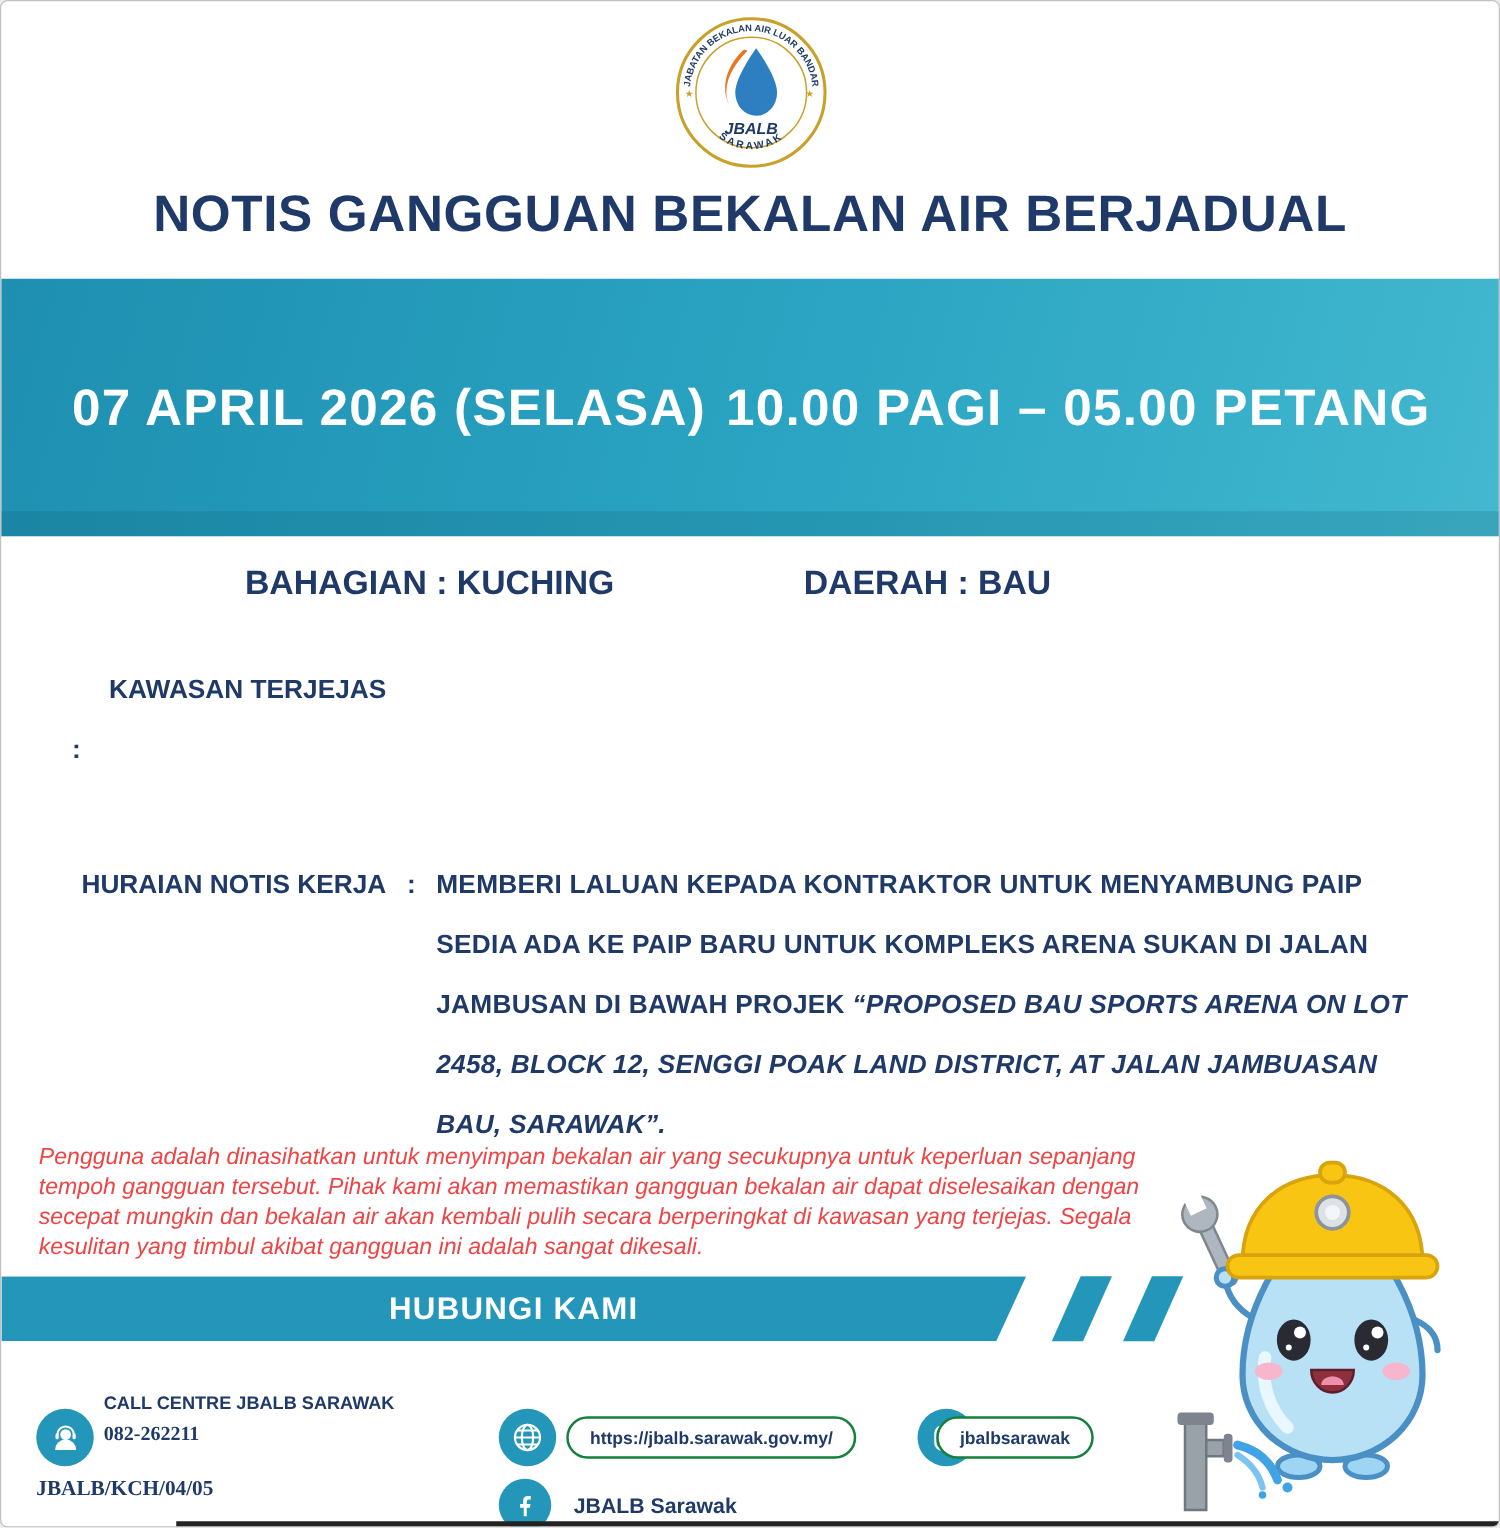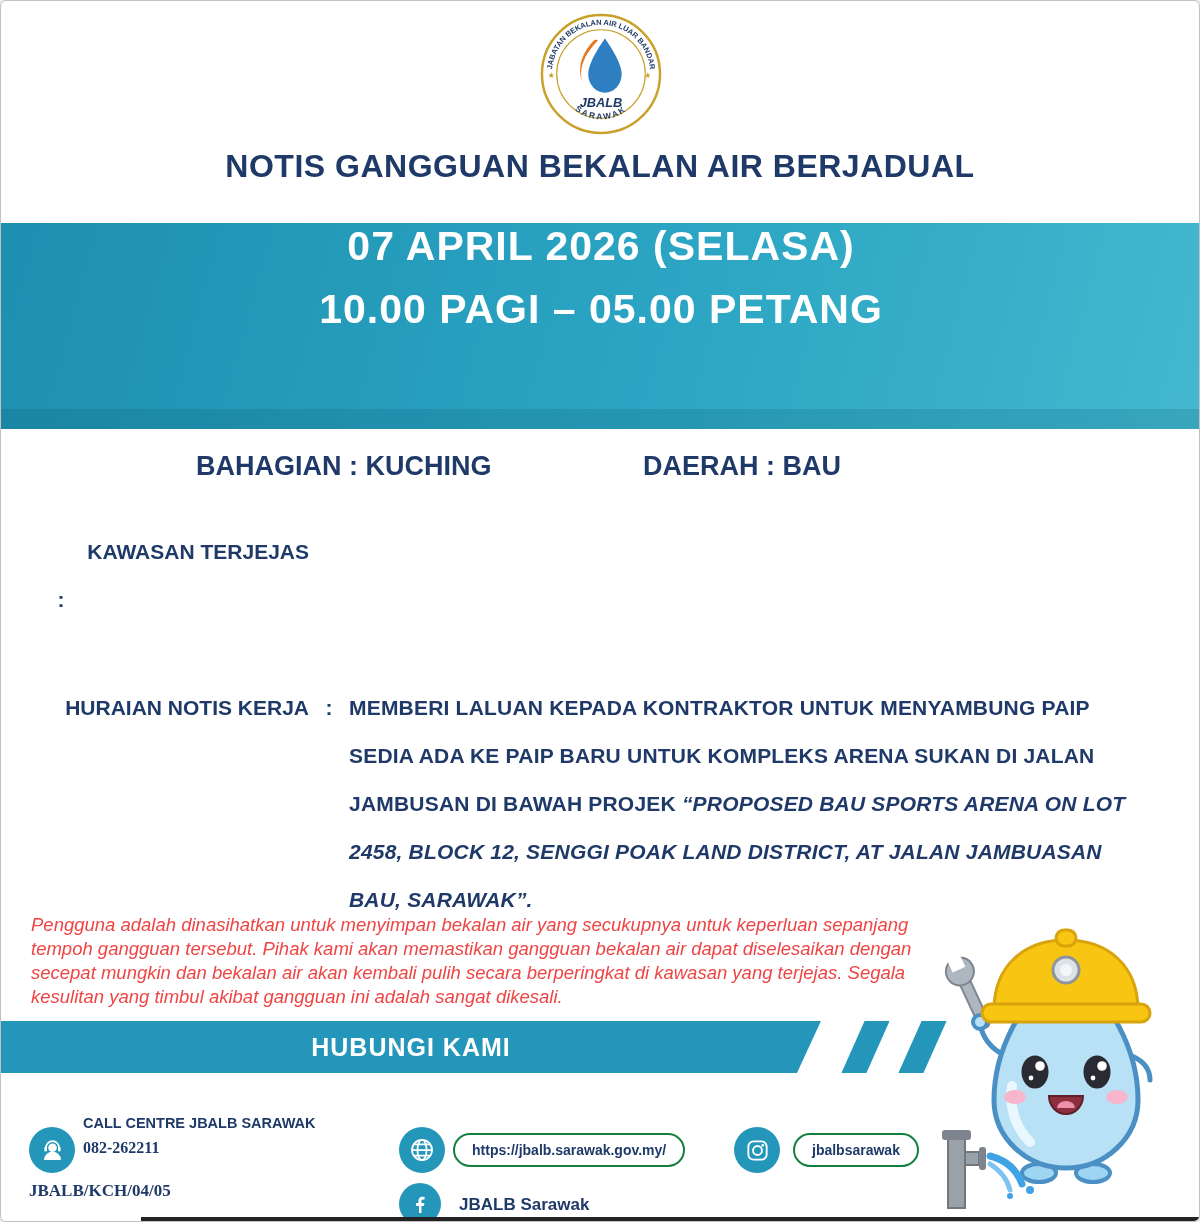--- a/index.html
+++ b/index.html
@@ -5,26 +5,26 @@
   * { margin:0; padding:0; box-sizing:border-box; }
   html,body { background:#ececec; }
   .page {
     position:relative; width:1200px; height:1222px; margin:0 auto;
     background:#fff; border:1px solid #c2c2c2; border-radius:6px; overflow:hidden;
     font-family:"Liberation Sans", sans-serif; color:#1f3a68;
   }
   .logo { position:absolute; top:12px; left:539px; width:122px; height:122px; }
   .title {
     position:absolute; top:147px; left:0; width:100%; text-align:center;
-    font-size:32px; font-weight:700; letter-spacing:.5px; color:#1f3a68;
+    font-size:41px; font-weight:700; letter-spacing:.5px; color:#1f3a68;
   }
   .banner {
     position:absolute; top:222px; left:0; width:1200px; height:206px;
     background:linear-gradient(105deg,#1e8fb0 0%,#2ba5c3 55%,#43b8cf 100%);
-    display:flex; flex-direction:column; align-items:center; gap:16px;
+    display:flex; flex-direction:row; align-items:center; justify-content:center; gap:16px;
   }
   .banner::after { content:""; position:absolute; left:0; bottom:0; width:100%; height:20px; background:rgba(13,84,106,.18); }
   .banner-line { color:#fff; font-weight:700; font-size:41px; letter-spacing:1px; }
   .loc-bahagian { position:absolute; top:450px; left:195px; font-size:27px; font-weight:700; }
   .loc-daerah   { position:absolute; top:450px; left:642px; font-size:27px; font-weight:700; }
   .detail { position:absolute; left:40px; display:flex; align-items:flex-start; }
   .detail-label { width:268px; text-align:right; font-size:21px; font-weight:700; line-height:48px; white-space:nowrap; }
   .detail-colon { width:40px; text-align:center; font-size:21px; font-weight:700; line-height:48px; }
   .detail-value { width:806px; font-size:21px; font-weight:700; line-height:48px; letter-spacing:.2px; }
   .detail-kawasan { top:527px;flex-direction:column; }
@@ -50,21 +50,21 @@
   .ic-fb   { left:398px; top:1182px; width:42px; height:42px; }
   .call-block { position:absolute; left:82px; top:1114px; }
   .call-label { font-size:14.5px; font-weight:700; white-space:nowrap; }
   .call-number { font-size:16px; font-weight:700; margin-top:8px;font-family:Liberation Serif, serif; }
   .ref-number { position:absolute; left:28px; top:1180px; font-size:17px; font-weight:700;font-family:Liberation Serif, serif; }
   .pill {
     position:absolute; border:2px solid #15803d; border-radius:20px; background:#fff;
     padding:7px 17px; font-size:14px; font-weight:700; color:#1f3a68; white-space:nowrap;
   }
   .pill-web { left:452px; top:1132px; }
-  .pill-ig  { left:792px; top:1132px; }
+  .pill-ig  { left:748px; top:1132px; }
   .fb-name { position:absolute; left:458px; top:1194px; font-size:17px; font-weight:700;text-align:right; }
   .mascot { position:absolute; left:935px; top:895px; width:265px; height:325px; }
   .bottom-line { position:absolute; left:140px; top:1216px; width:1060px; height:6px; background:#232323; }
 </style>
 </head>
 <body>
 
 <div class="page">
 
   <div class="logo">

